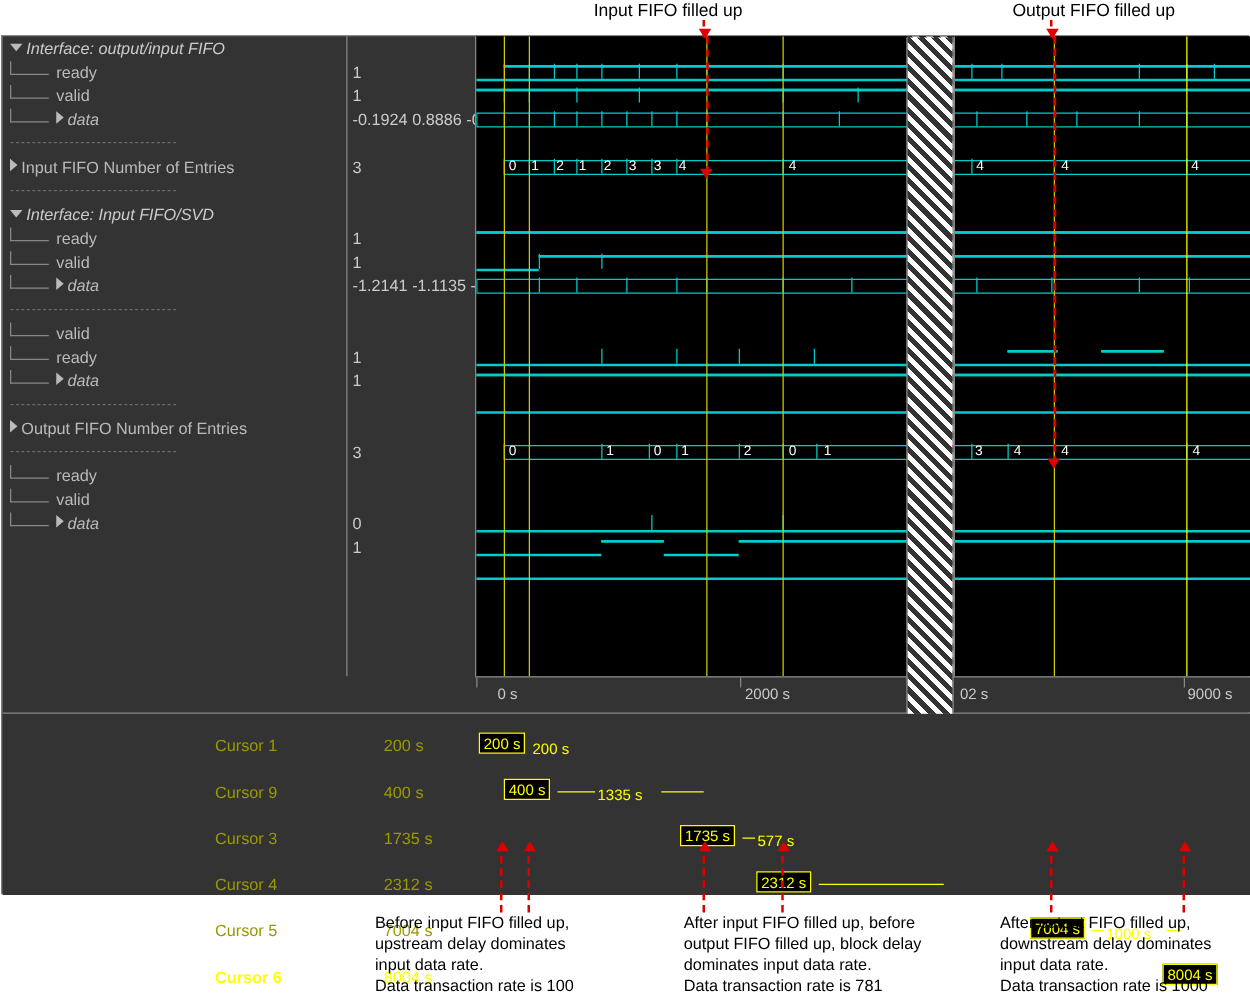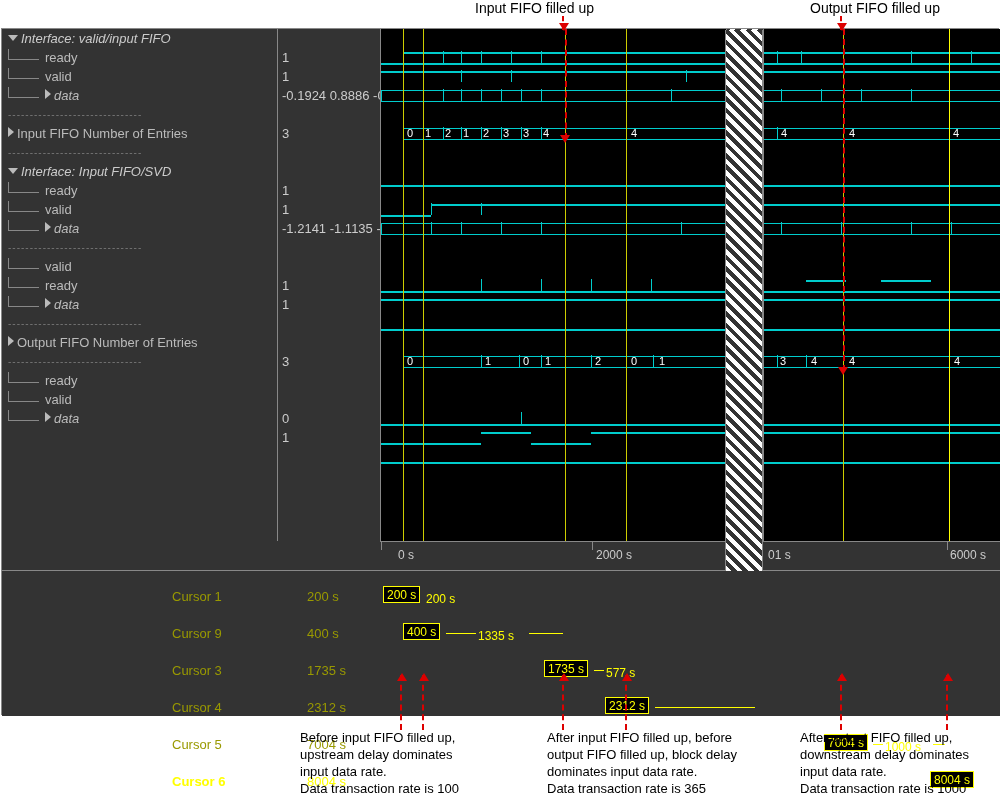--- a/index.html
+++ b/index.html
@@ -119,21 +119,21 @@
 <body>
 
 <div class="top-labels">
   <div class="top-label" style="left:475px;top:0">Input FIFO filled up</div>
   <div class="top-label" style="left:810px;top:0">Output FIFO filled up</div>
 </div>
 
 <div class="viewer">
 
   <div class="signals-col">
-    <div class="row sig-root"><span class="tri-down"></span><span>Interface: valid/input FIFO</span></div>
+    <div class="row sig-root"><span class="tri-down"></span><span>Interface: output/input FIFO</span></div>
     <div class="row sig-row"><span>ready</span></div>
     <div class="row sig-row"><span>valid</span></div>
     <div class="row sig-row"><span class="tri"></span><i>data</i></div>
     <div class="row"><span class="dashed">-------------------------------</span></div>
     <div class="row"><span class="tri"></span><span>Input FIFO Number of Entries</span></div>
     <div class="row"><span class="dashed">-------------------------------</span></div>
     <div class="row sig-root"><span class="tri-down"></span><span>Interface: Input FIFO/SVD</span></div>
     <div class="row sig-row"><span>ready</span></div>
     <div class="row sig-row"><span>valid</span></div>
     <div class="row sig-row"><span class="tri"></span><i>data</i></div>
@@ -364,23 +364,23 @@
     <div style="position:absolute;left:179px;top:106px;border:5px solid transparent;border-top:8px solid #d00;z-index:6"></div>
     <div style="position:absolute;left:462px;top:0;height:342px;border-left:2px dashed #d00;z-index:6"></div>
     <div style="position:absolute;left:457px;top:338px;border:5px solid transparent;border-top:8px solid #d00;z-index:6"></div>
   </div>
 
   <div class="time-ruler">
     <div class="ruler-tick" style="left:1px"></div>
     <div class="ruler-label" style="left:18px">0 s</div>
     <div class="ruler-tick" style="left:212px"></div>
     <div class="ruler-label" style="left:216px">2000 s</div>
-    <div class="ruler-label" style="left:388px">01 s</div>
+    <div class="ruler-label" style="left:388px">02 s</div>
     <div class="ruler-tick" style="left:567px"></div>
-    <div class="ruler-label" style="left:570px">6000 s</div>
+    <div class="ruler-label" style="left:570px">9000 s</div>
     <div class="time-gap" style="top:-512px;height:541px"></div>
   </div>
 
   <div class="cursor-rows">
     <div class="cursor-row">
       <div class="cursor-name">Cursor 1</div>
       <div class="cursor-val">200 s</div>
       <div class="cursor-box" style="left:381px">200 s</div>
       <div class="dim-label" style="left:424px;top:2px">200 s</div>
     </div>
@@ -434,18 +434,18 @@
 </div>
 
 <div class="annotations">
   <div class="anno" style="left:300px;width:205px;white-space:pre-line">Before input FIFO filled up,
 upstream delay dominates
 input data rate.
 Data transaction rate is 100</div>
   <div class="anno" style="left:547px;width:225px;white-space:pre-line">After input FIFO filled up, before
 output FIFO filled up, block delay
 dominates input data rate.
-Data transaction rate is 365</div>
+Data transaction rate is 781</div>
   <div class="anno" style="left:800px;width:195px;white-space:pre-line">After output FIFO filled up,
 downstream delay dominates
 input data rate.
 Data transaction rate is 1000</div>
 </div>
 
 </body></html>

